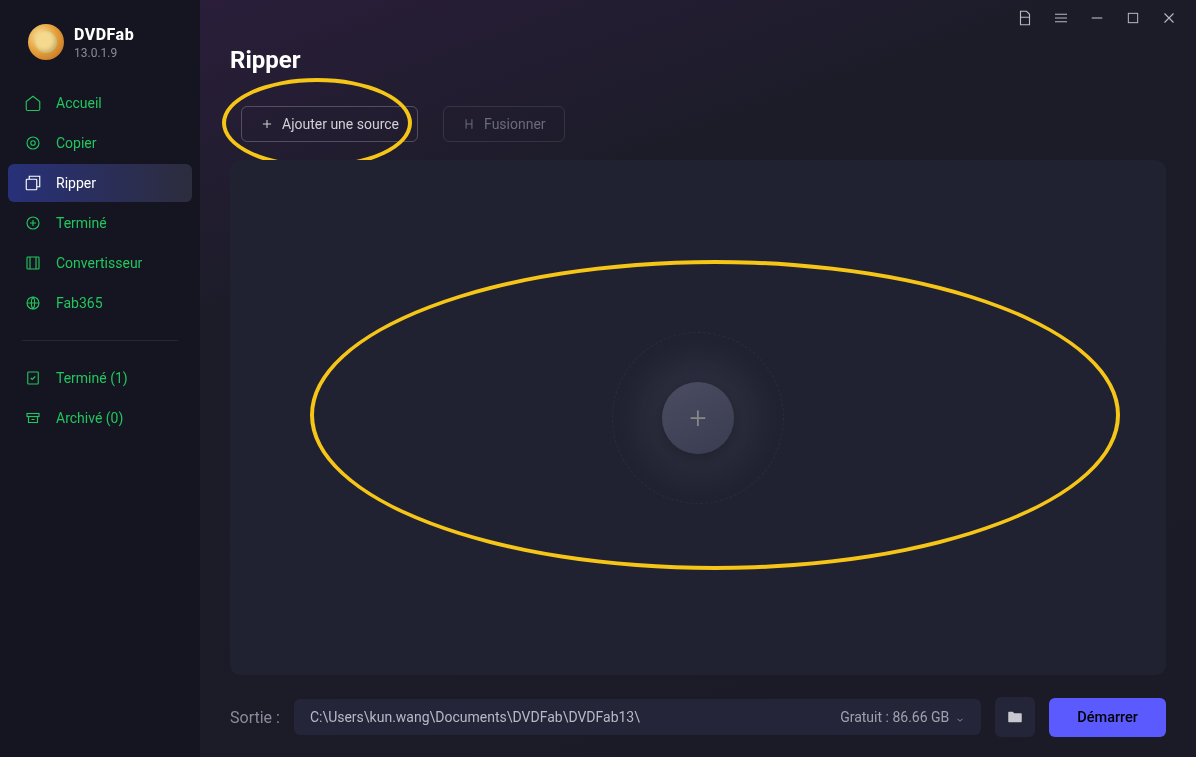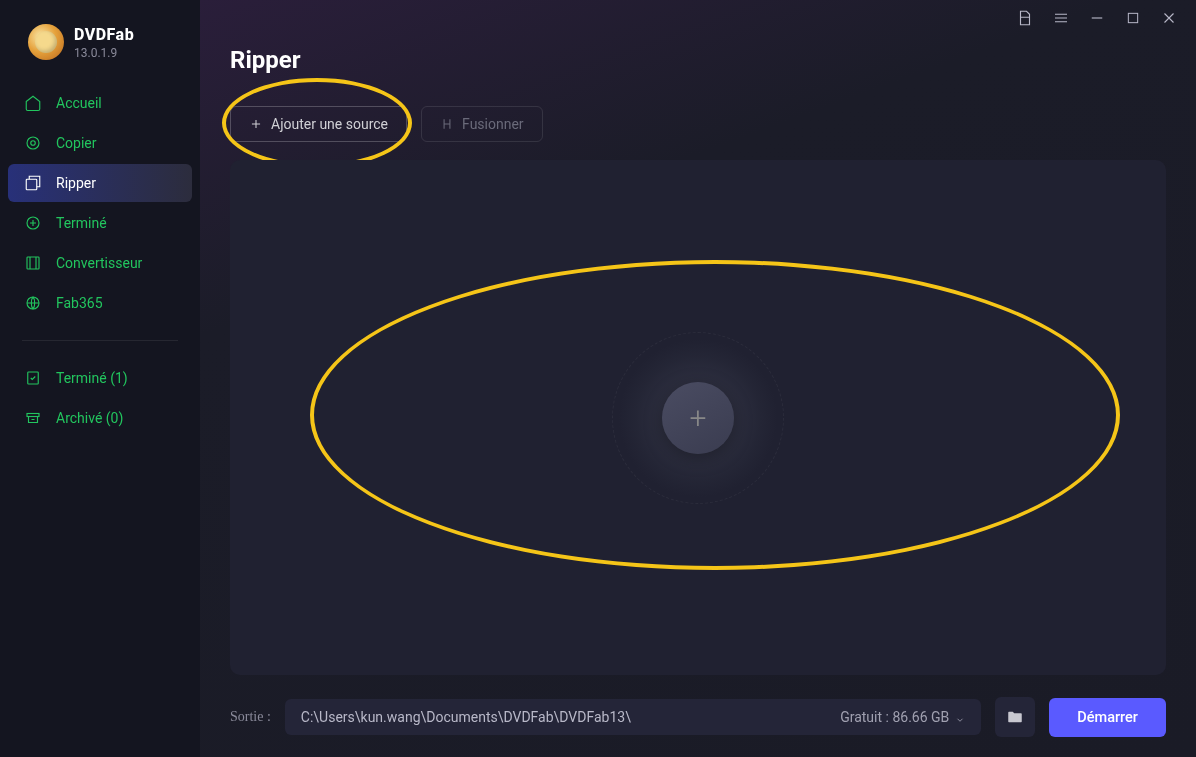--- a/index.html
+++ b/index.html
@@ -27,46 +27,46 @@
 .titlebar { height: 36px; display: flex; justify-content: flex-end; align-items: center; gap: 18px; padding: 0 18px; }
 .titlebar .tbtn { width: 18px; height: 18px; display: flex; align-items: center; justify-content: center; cursor: pointer; color: #b8b8c8; }
 .titlebar .tbtn svg { stroke: currentColor; fill: none; stroke-width: 1.5; }
 
 .content { flex: 1; padding: 10px 30px 20px 30px; display: flex; flex-direction: column; }
 .page-title { font-size: 24px; font-weight: 700; color: #fff; margin-bottom: 10px; }
 .page-desc { font-size: 13.5px; color: #c8c8d0; line-height: 1.4; max-width: 920px; }
 .page-desc a { color: #5a8cff; text-decoration: underline; }
 
 .toolbar { display: flex; gap: 14px; margin: 22px 0 18px 0; position: relative; }
-.btn { display: flex; align-items: center; gap: 8px; padding: 9px 18px; border: 1px solid rgba(255,255,255,.22); border-radius: 6px; background: transparent; color: #d0d0d5; font-size: 14px; cursor: pointer; }
+.btn { display: flex; align-items: center; gap: 8px; padding: 9px 18px; border: 1px solid rgba(255,255,255,.22); border-radius: 6px; background: transparent; color: #d0d0d5; font-size: 14px; cursor: pointer; margin-left: 11px; }
 .btn.disabled { color: #6a6a7a; border-color: rgba(255,255,255,.1); cursor: default; }
 .btn-icon { width: 14px; height: 14px; display: flex; align-items: center; justify-content: center; }
 .btn-icon svg { stroke: currentColor; fill: none; stroke-width: 1.8; }
 
 .highlight-oval { position: absolute; border: 4px solid #f5c518; border-radius: 50%; pointer-events: none; }
 .oval-1 { left: -8px; top: -28px; width: 190px; height: 90px; }
 
 .dropzone { flex: 1; background: #202131; border-radius: 10px; position: relative; display: flex; flex-direction: column; align-items: center; justify-content: center; min-height: 420px; }
 .oval-2 { left: 80px; top: 100px; width: 810px; height: 310px; }
 .dz-circle-outer { width: 160px; height: 160px; border-radius: 50%; background: radial-gradient(circle, rgba(60,62,80,.9) 0%, rgba(40,42,58,.5) 55%, rgba(32,33,49,0) 70%); display: flex; align-items: center; justify-content: center; position: relative; }
 .dz-ring { position: absolute; inset: -6px; border-radius: 50%; border: 1px dashed rgba(255,255,255,.05); }
 .dz-circle-inner { width: 72px; height: 72px; border-radius: 50%; background: linear-gradient(150deg,#4a4c62,#3a3c50); display: flex; align-items: center; justify-content: center; cursor: pointer; box-shadow: 0 4px 18px rgba(0,0,0,.35); }
 .dz-plus { font-size: 30px; color: #888; font-weight: 300; }
 .dz-text { margin-top: 40px; font-size: 14px; color: #c8c8d0; text-align: center; }
 
 .footer { display: flex; align-items: center; gap: 14px; margin-top: 22px; }
-.footer-label { font-size: 14px; color: #8a8a9a; font-family: Liberation Serif, serif; }
+.footer-label { font-size: 16px; color: #8a8a9a; }
 .output-box { flex: 1; display: flex; align-items: center; background: #242538; border-radius: 6px; padding: 10px 16px; font-size: 14px; color: #b8b8c8; }
 .output-path { flex: 1; }
 .output-free { display: flex; align-items: center; gap: 6px; color: #a0a0b0; cursor: pointer; }
 .chev { width: 10px; height: 10px; }
 .chev svg { stroke: currentColor; fill: none; stroke-width: 2; }
 .folder-btn { width: 40px; height: 40px; background: #242538; border-radius: 6px; display: flex; align-items: center; justify-content: center; cursor: pointer; }
 .folder-btn svg { stroke: #c8c8d0; fill: #c8c8d0; }
-.start-btn { padding: 11px 28px; background: #5a5aff; color: #ffffff; border: none; border-radius: 6px; font-size: 14.5px; font-weight: 500; cursor: pointer; }
+.start-btn { padding: 11px 28px; background: #5a5aff; color: #000000; border: none; border-radius: 6px; font-size: 14.5px; font-weight: 500; cursor: pointer; }
 </style>
 </head>
 <body>
 
 <aside class="sidebar">
   <div class="logo-block">
     <div class="logo-circle">
         <div class="logo-face"></div>
       </div>
     <div class="logo-text">

